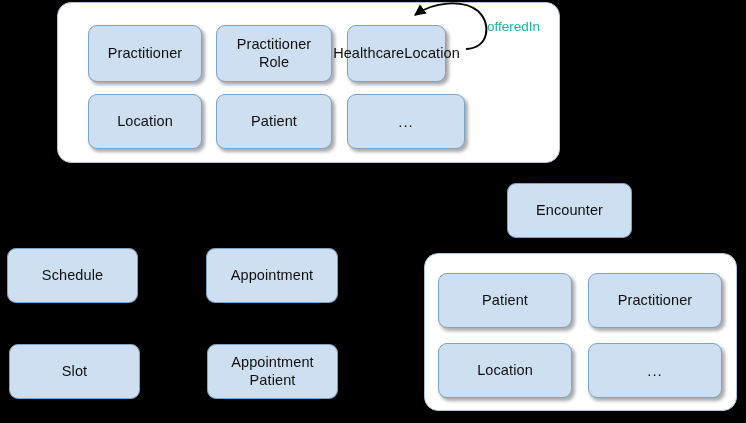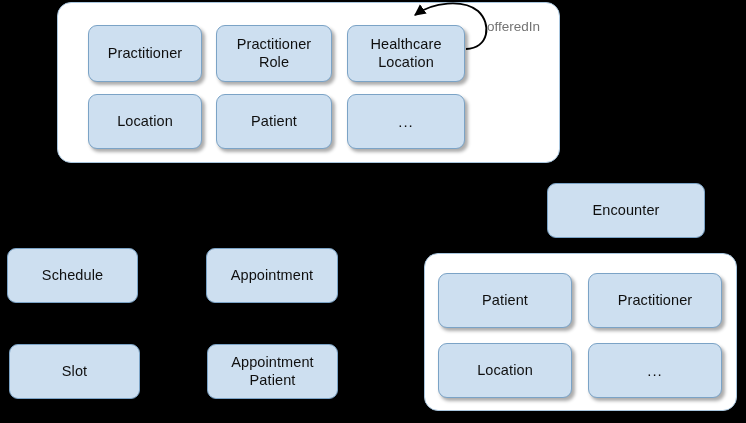--- a/index.html
+++ b/index.html
@@ -42,21 +42,21 @@
     letter-spacing: 0.1px;
     box-shadow: 2.5px 3px 3.5px rgba(0,0,0,0.33);
     padding: 2px 4px;
   }
   .node .label { display: block; }
   .node.ellipsis { font-size: 15px; letter-spacing: 1px; }
 
   
   .edge-label {
     position: absolute;
-    color: #737373;
+    color: #14b8a6;
     font-size: 13.5px;
     white-space: nowrap;
     background: transparent;
   }
   
   #arrow-layer {
     position: absolute;
     left: 0;
     top: 0;
     width: 746px;
@@ -73,21 +73,21 @@
 
   <div class="node" style="left:88px; top:25px; width:114px; height:57px;">
     <span class="label">Practitioner</span>
   </div>
 
   <div class="node" style="left:216px; top:25px; width:116px; height:57px; flex-direction:column;">
     <span class="label">Practitioner</span>
     <span class="label">Role</span>
   </div>
 
-  <div class="node" style="left:347px; top:25px; width:118px; height:57px; flex-direction:column;">
+  <div class="node" style="left:347px; top:25px; width:99px; height:57px; flex-direction:row;">
     <span class="label">Healthcare</span>
     <span class="label">Location</span>
   </div>
 
   <div class="node" style="left:88px; top:94px; width:114px; height:55px;">
     <span class="label">Location</span>
   </div>
 
   <div class="node" style="left:216px; top:94px; width:116px; height:55px;">
     <span class="label">Patient</span>
@@ -101,21 +101,21 @@
     <defs>
       <marker id="arrowhead" markerWidth="7" markerHeight="7" refX="5.4" refY="3" orient="auto" markerUnits="strokeWidth">
         <path d="M0,0 L6,3 L0,6 z" fill="#000000"></path>
       </marker>
     </defs>
     <path d="M 466,49 C 489,48 492,24 478,11 C 463,-1 433,2 415,15" fill="none" stroke="#000000" stroke-width="1.9" marker-end="url(#arrowhead)"></path>
   </svg>
 
   <div class="edge-label" style="left:487px; top:19px;">offeredIn</div>
 
-  <div class="node" style="left:507px; top:183px; width:158px; height:55px;margin-left:40px;">
+  <div class="node" style="left:507px; top:183px; width:125px; height:55px;">
     <span class="label">Encounter</span>
   </div>
 
   <div class="group-box" style="left:424px; top:253px; width:313px; height:158px;"></div>
 
   <div class="node" style="left:438px; top:273px; width:134px; height:55px;">
     <span class="label">Patient</span>
   </div>
 
   <div class="node" style="left:588px; top:273px; width:134px; height:55px;">

